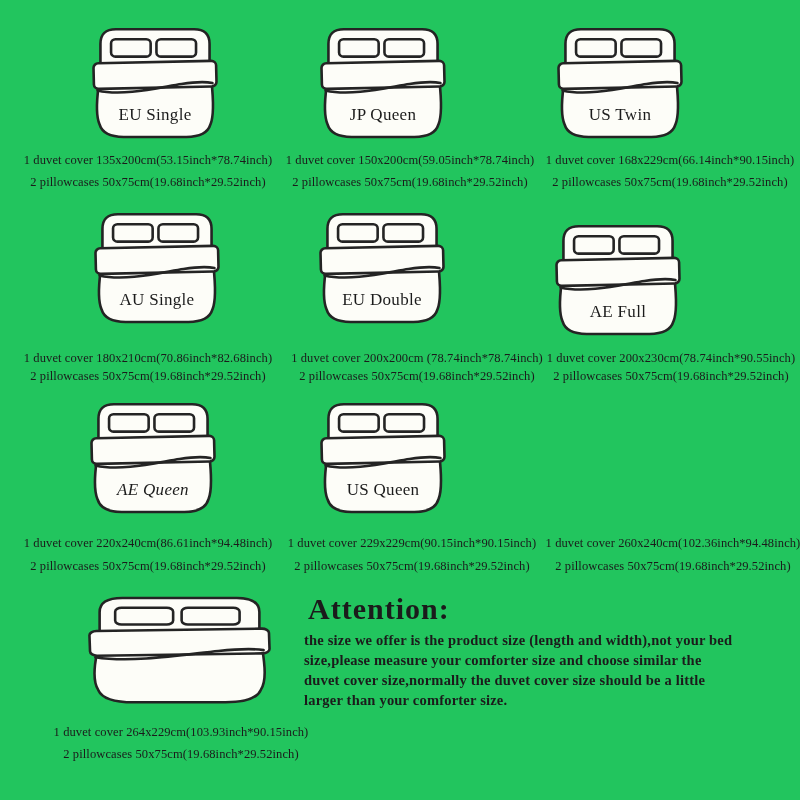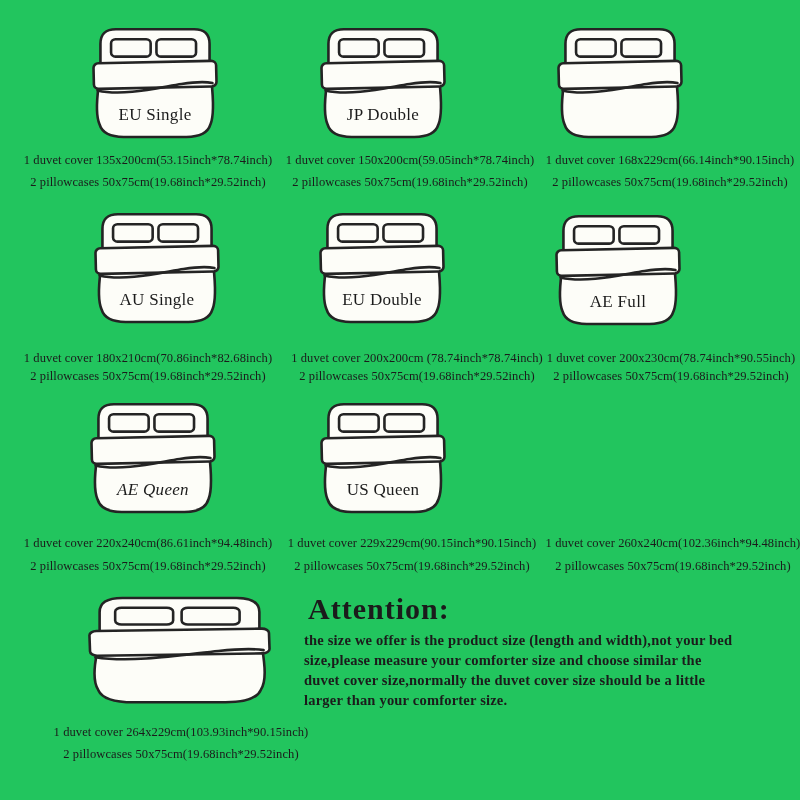--- a/index.html
+++ b/index.html
@@ -85,31 +85,32 @@
   </div>
   <div class="size-text" style="left:-12px;top:153px;--gap:7px">
     <div class="size-line">1 duvet cover 135x200cm(53.15inch*78.74inch)</div>
     <div class="size-line">2 pillowcases 50x75cm(19.68inch*29.52inch)</div>
   </div>
 
   <div class="bed" style="left:313px;top:21px;">
     <svg width="140" height="126" viewBox="0 0 145 138" preserveAspectRatio="none">
         <use href="#bedshape"></use>
       </svg>
-    <div class="bed-label">JP Double</div>
+    <div class="bed-label">JP Queen</div>
   </div>
   <div class="size-text" style="left:250px;top:153px;--gap:7px">
     <div class="size-line">1 duvet cover 150x200cm(59.05inch*78.74inch)</div>
     <div class="size-line">2 pillowcases 50x75cm(19.68inch*29.52inch)</div>
   </div>
 
   <div class="bed" style="left:550px;top:21px;">
     <svg width="140" height="126" viewBox="0 0 145 138" preserveAspectRatio="none">
         <use href="#bedshape"></use>
       </svg>
+    <div class="bed-label">US Twin</div>
   </div>
   <div class="size-text" style="left:510px;top:153px;--gap:7px">
     <div class="size-line">1 duvet cover 168x229cm(66.14inch*90.15inch)</div>
     <div class="size-line">2 pillowcases 50x75cm(19.68inch*29.52inch)</div>
   </div>
 
   <div class="bed" style="left:87px;top:206px;">
     <svg width="140" height="126" viewBox="0 0 145 138" preserveAspectRatio="none">
         <use href="#bedshape"></use>
       </svg>
@@ -124,21 +125,21 @@
     <svg width="140" height="126" viewBox="0 0 145 138" preserveAspectRatio="none">
         <use href="#bedshape"></use>
       </svg>
     <div class="bed-label">EU Double</div>
   </div>
   <div class="size-text" style="left:257px;top:351px;--gap:3px">
     <div class="size-line">1 duvet cover 200x200cm (78.74inch*78.74inch)</div>
     <div class="size-line">2 pillowcases 50x75cm(19.68inch*29.52inch)</div>
   </div>
 
-  <div class="bed" style="left:548px;top:208px;">
+  <div class="bed" style="left:548px;top:218px;">
     <svg width="140" height="126" viewBox="0 0 145 138" preserveAspectRatio="none">
         <use href="#bedshape"></use>
       </svg>
     <div class="bed-label">AE Full</div>
   </div>
   <div class="size-text" style="left:511px;top:351px;--gap:3px">
     <div class="size-line">1 duvet cover 200x230cm(78.74inch*90.55inch)</div>
     <div class="size-line">2 pillowcases 50x75cm(19.68inch*29.52inch)</div>
   </div>
 

